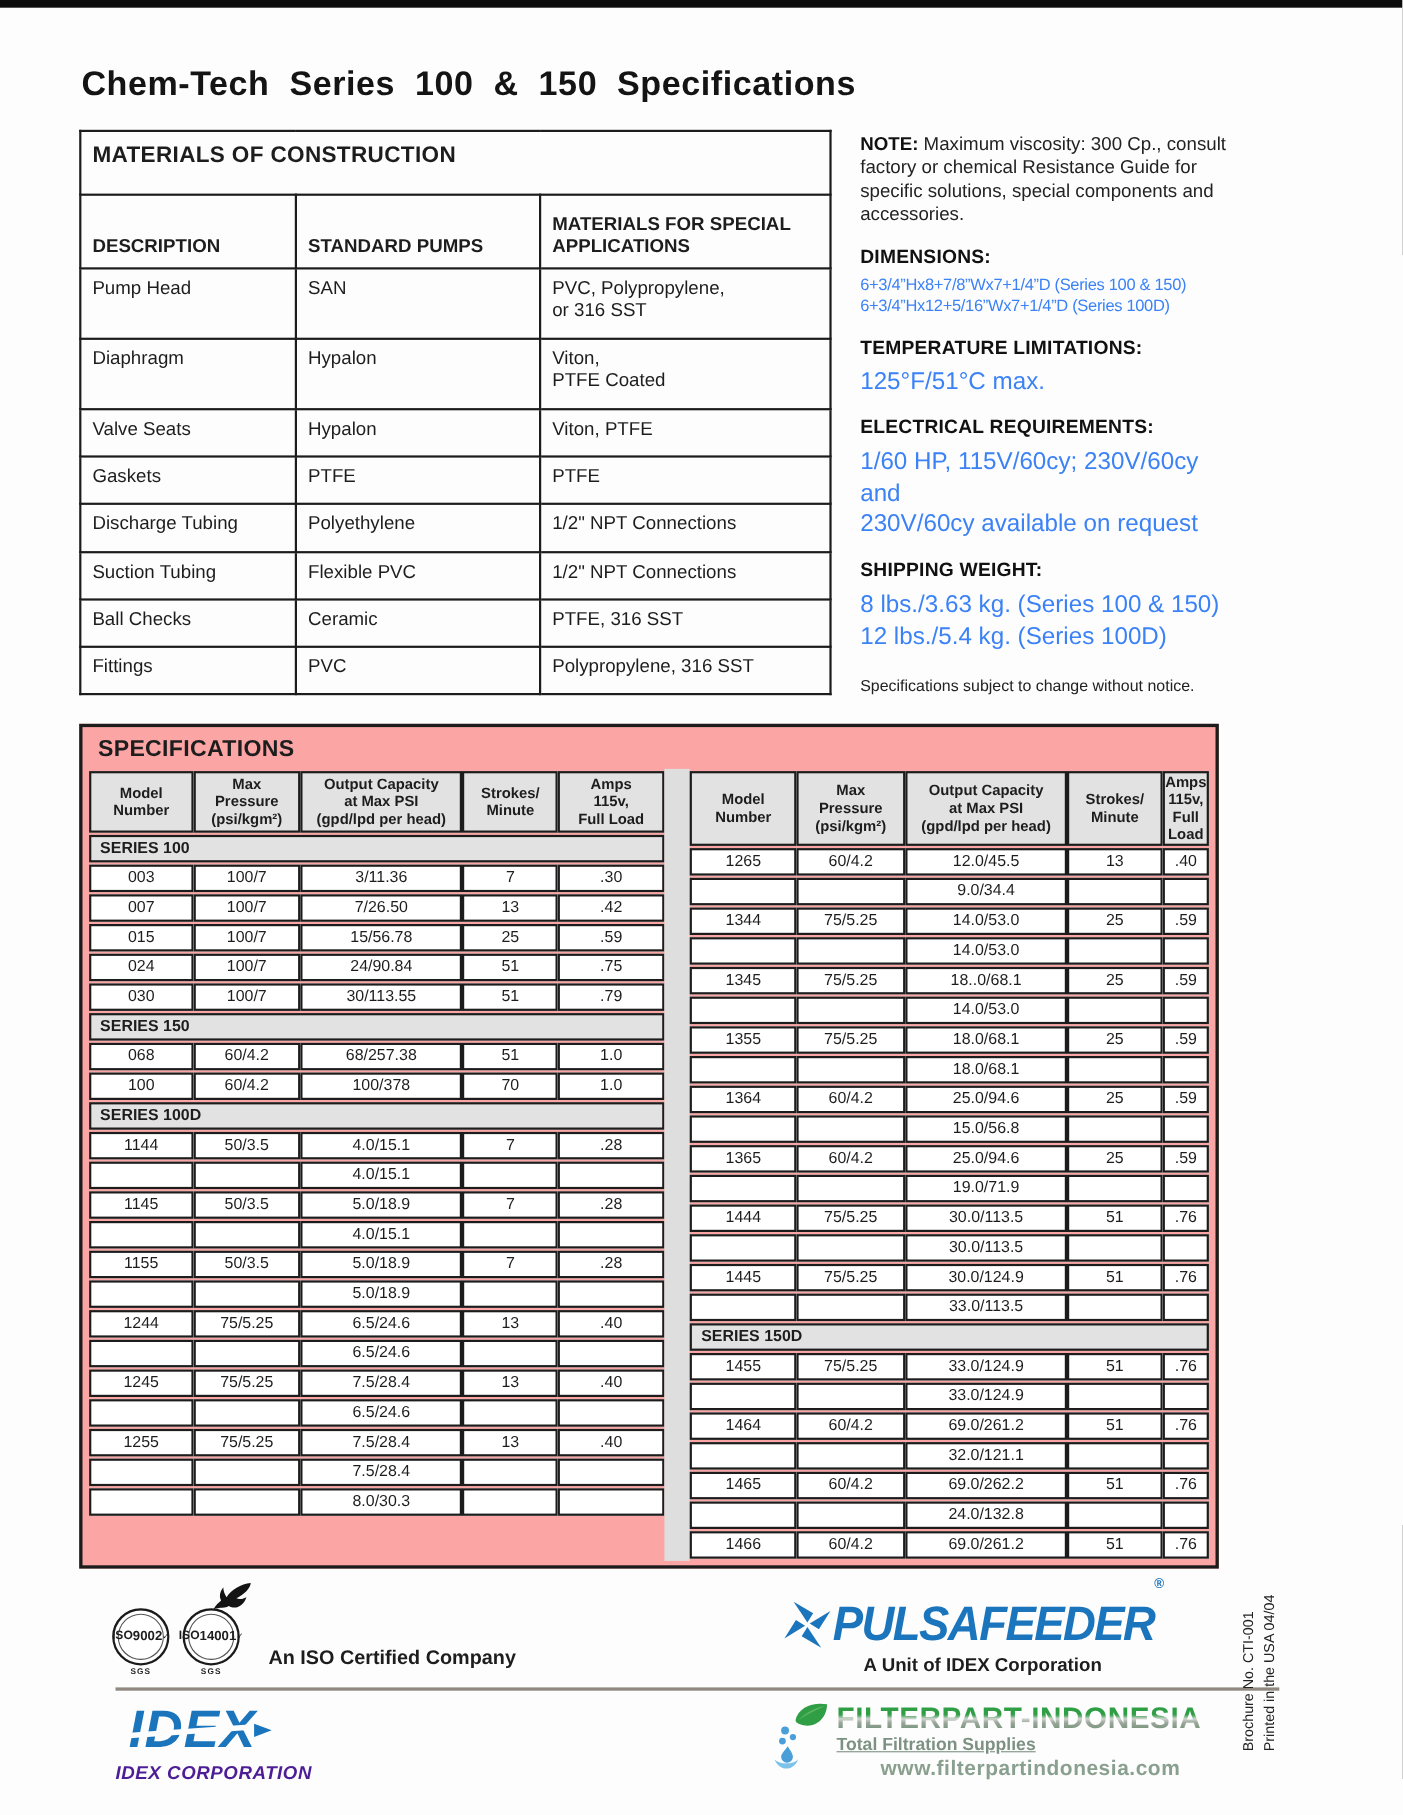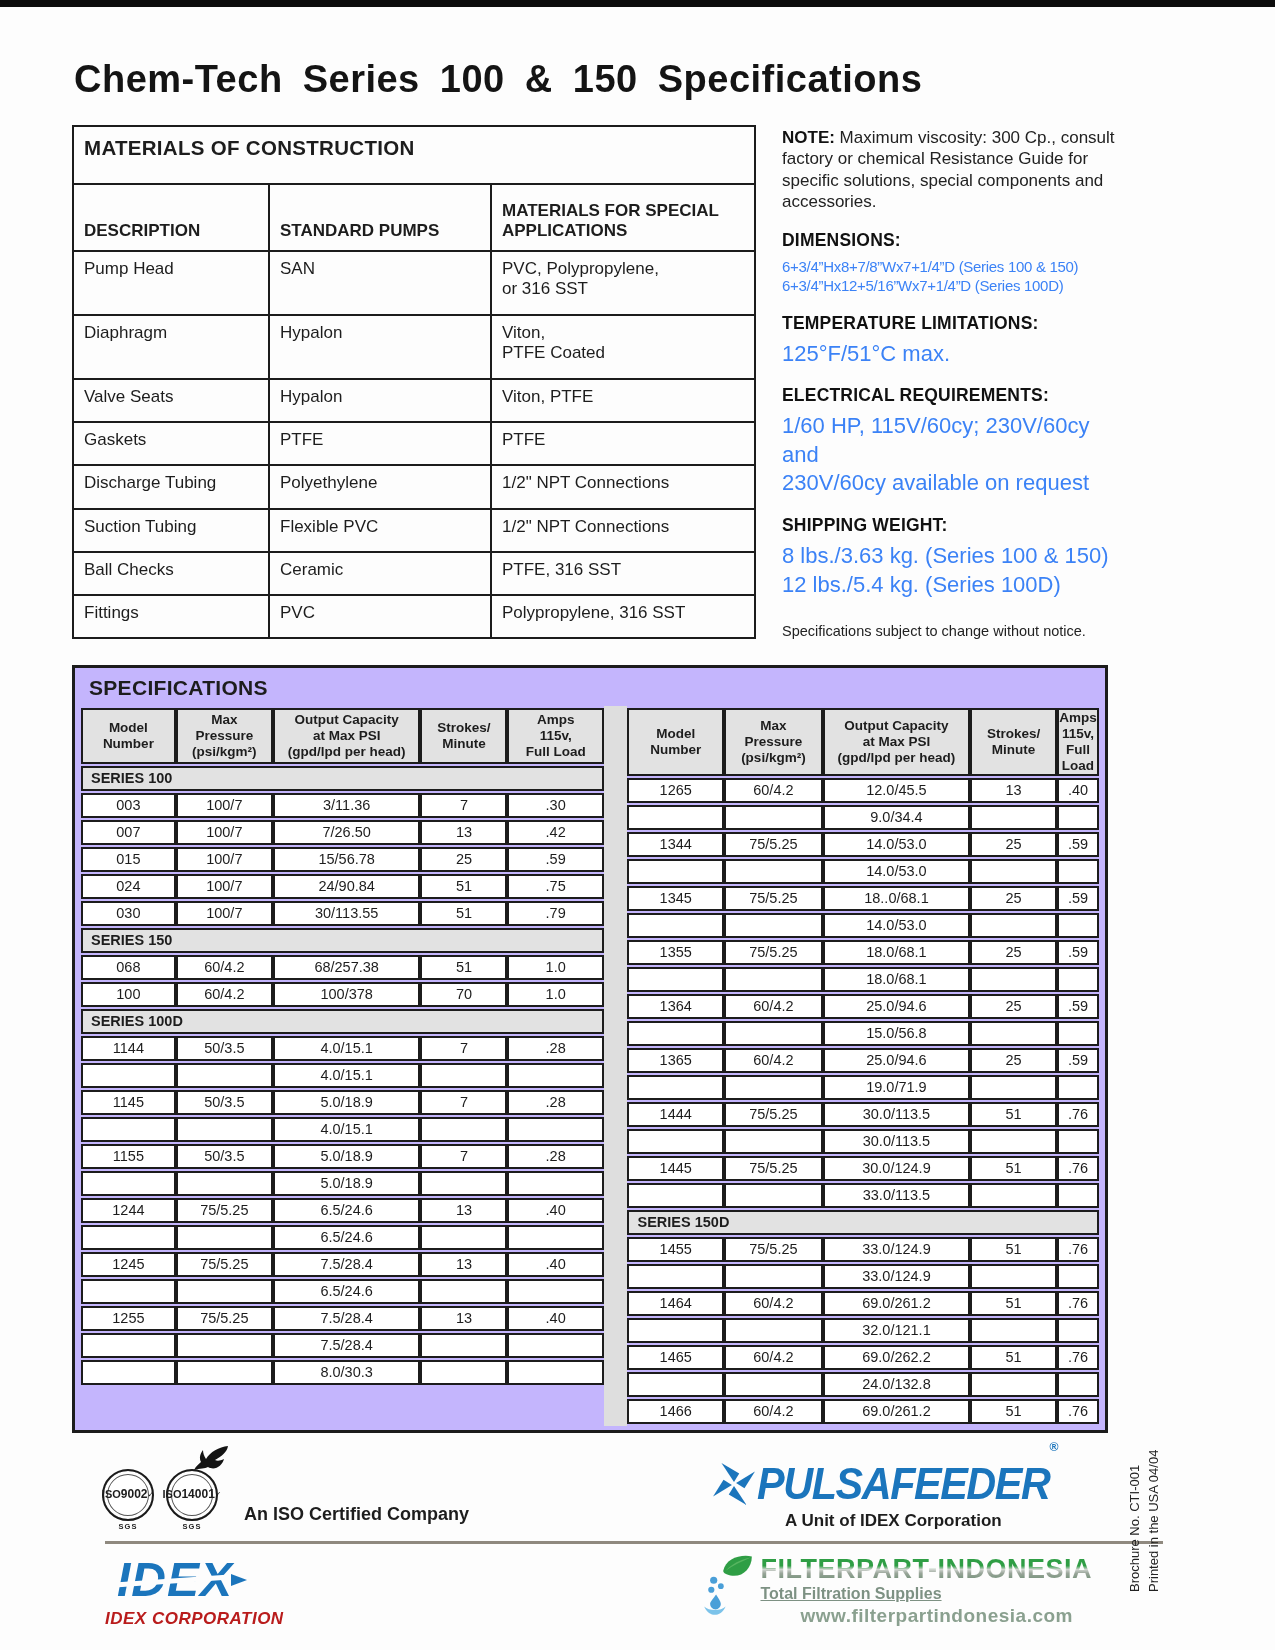--- a/index.html
+++ b/index.html
@@ -1,21 +1,21 @@
 <!DOCTYPE html>
 <html><head>
 <meta charset="utf-8">
 <style>
   * { margin:0; padding:0; box-sizing:border-box; }
   body { background:#888; font-family:"Liberation Sans", sans-serif; color:#1d1d1d; }
   .page { position:relative; width:1275px; height:1650px; background:#fdfdfd; margin:0 auto; overflow:hidden; }
   .scan-edge { position:absolute; top:0; left:0; width:100%; height:7px; background:#0d0d0d; }
 
   
-  .doc-title { margin:58px 0 0 74px; font-size:38px; font-weight:bold; letter-spacing:0.5px; word-spacing:9px; color:#141414; }
+  .doc-title { margin:58px 0 0 74px; font-size:31px; font-weight:bold; letter-spacing:0.5px; word-spacing:9px; color:#141414; }
 
   
   .top-section { display:flex; margin:24px 0 0 72px; }
 
   table.materials { border-collapse:collapse; width:682px; table-layout:fixed; }
   table.materials td, table.materials th { border:2.5px solid #1c1c1c; font-size:17px; text-align:left; vertical-align:top; padding:7px 10px; }
   table.materials .m-title { font-size:20.5px; font-weight:bold; height:56px; padding-top:9px; letter-spacing:0.3px; }
   table.materials th { font-weight:bold; vertical-align:bottom; height:66px; padding-bottom:9px; }
   table.materials tr.tall td { height:62px; }
   table.materials td { height:42px; }
@@ -24,21 +24,21 @@
   .notes { width:334px; margin-left:26px; padding-top:2px; }
   .notes .note-p { font-size:17px; line-height:1.26; color:#222; }
   .notes .note-p b { color:#111; }
   .note-sec { margin-top:17px; }
   .note-sec h3 { font-size:17.5px; font-weight:bold; color:#111; margin-bottom:6px; letter-spacing:0.2px; }
   .note-sec .nline { font-size:15px; line-height:1.3; letter-spacing:-0.3px; color:#3b82f6; }
   .note-sec.wide .nline { font-size:22px; letter-spacing:0; }
   .disclaimer { margin-top:24px; font-size:14.5px; color:#222; }
 
   
-  .specs-box { position:relative; margin:26px 0 0 72px; width:1036px; border:3px solid #1c1c1c; background:#c4b5fd; padding:0 6px 4px 6px; }
+  .specs-box { position:relative; margin:26px 0 0 72px; width:1036px; border:3px solid #1c1c1c; background:#fca5a5; padding:0 6px 4px 6px; }
   .specs-title { font-size:21px; font-weight:bold; padding:8px 0 6px 8px; letter-spacing:0.3px; }
   .spec-tables { display:flex; align-items:flex-start; }
   .spec-gap { width:24px; align-self:stretch; background:#dedede; }
   table.spec-table { border-collapse:separate; border-spacing:0 2px; table-layout:fixed; }
   table.spec-table th, table.spec-table td { border:2px solid #1c1c1c; text-align:center; overflow:hidden; }
   table.spec-table th { background:#e2e2e2; font-size:13.5px; font-weight:bold; height:56px; line-height:1.18; vertical-align:middle; }
   table.spec-table td { font-size:14.5px; height:23px; line-height:21px; background:#fff; }
   table.spec-table td.band { background:#e2e2e2; text-align:left; font-weight:bold; padding-left:8px; font-size:14.5px; }
 
   
@@ -61,21 +61,21 @@
   .pulsa-sub { font-size:17px; font-weight:bold; margin-top:2px; }
 
   .f-rule { border:0; border-top:3px solid #8f897f; margin:10px 0 0 33px; width:1058px; }
 
   .f-row2 { display:flex; justify-content:space-between; align-items:flex-start; padding:8px 40px 0 33px; }
   .idex { width:220px; }
   .idex-logo { position:relative; display:inline-block; margin-left:12px; }
   .idex-word { font-size:48px; font-weight:bold; font-style:italic; color:#1b75bc; letter-spacing:1px; }
   .idex-slash { position:absolute; left:-6px; top:26px; width:118%; height:5px; background:#fdfdfd; transform:rotate(-4deg); }
   .idex-arrow { position:absolute; right:-14px; top:22px; width:0; height:0; border-left:16px solid #1b75bc; border-top:6px solid transparent; border-bottom:6px solid transparent; }
-  .idex-sub { font-size:17px; font-style:italic; font-weight:bold; color:#b91c1c; margin-top:2px; letter-spacing:0.5px; }
+  .idex-sub { font-size:17px; font-style:italic; font-weight:bold; color:#4c1d95; margin-top:2px; letter-spacing:0.5px; }
 
   .filterpart { display:flex; align-items:flex-start; margin-top:2px; }
   .fp-icon { width:58px; height:62px; margin-right:4px; }
   .fp-text {}
   .fp-title { font-size:27px; font-weight:bold; letter-spacing:0.5px; background:linear-gradient(#2f9e45 0%, #2f9e45 38%, #cfd4cf 50%, #9aa69a 62%, #56815f 100%); -webkit-background-clip:text; background-clip:text; color:#2f9e45; -webkit-text-fill-color:transparent; white-space:nowrap; }
   .fp-sub { font-size:16px; font-weight:bold; color:#7d9183; margin-top:0px;text-decoration:underline; }
   .fp-url { font-size:19px; font-weight:bold; color:#8aa08f; margin-top:2px; margin-left:40px; letter-spacing:0.5px; }
 
   .brochure-vert { position:absolute; left:1126px; top:1330px; height:262px; writing-mode:vertical-rl; transform:rotate(180deg); font-size:13px; line-height:1.45; color:#222; text-align:left; }
 </style>

